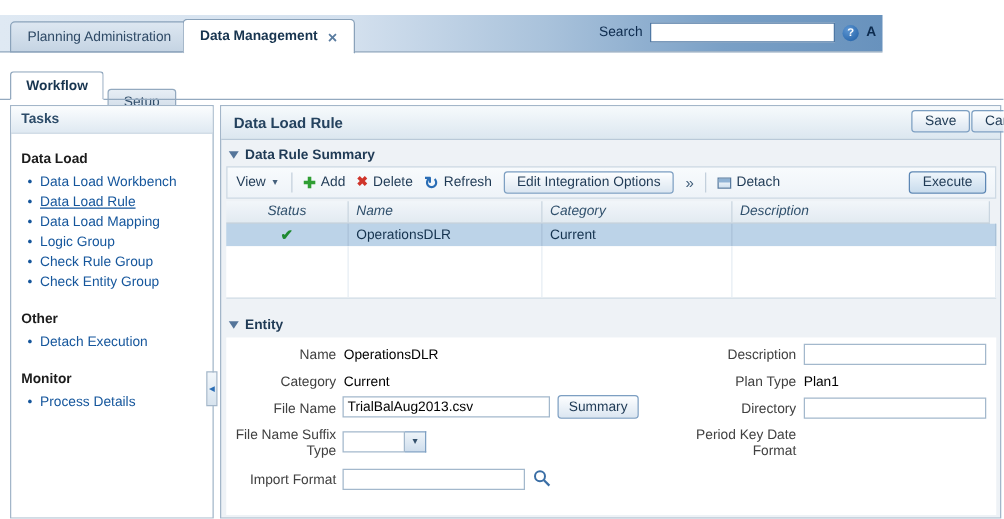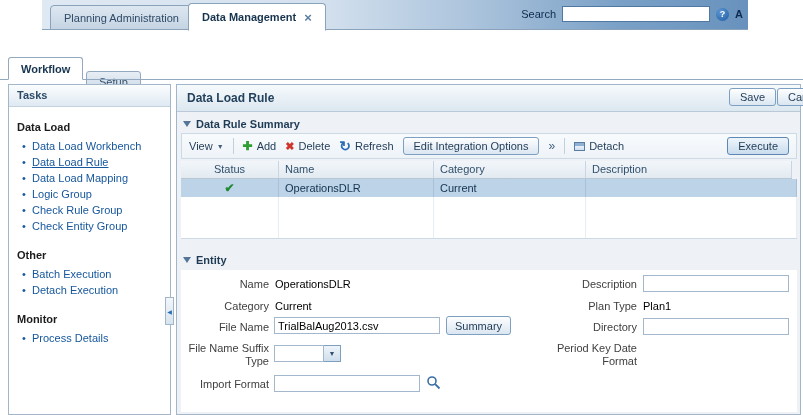--- a/index.html
+++ b/index.html
@@ -1,22 +1,22 @@
 <!DOCTYPE html>
 <html><head>
 <meta charset="utf-8">
 <style>
   html,body{margin:0;padding:0;background:#fff;}
   .canvas{position:relative;width:803px;height:415px;overflow:hidden;
     font-family:"Liberation Sans",sans-serif;font-size:11px;background:#fff;}
 
   
-  .topbar{position:absolute;left:0;top:0;width:706px;height:30px;
+  .topbar{position:absolute;left:0;top:12px;width:706px;height:30px;
     background:linear-gradient(90deg,#dfe9f3 0%,#d3e0ee 40%,#a9c2db 62%,#7aa0c6 82%,#6892bd 100%);
-    border-bottom:1px solid #8aa2ba;box-sizing:border-box;margin-left:42px;}
+    border-bottom:1px solid #8aa2ba;box-sizing:border-box;}
   .tab{position:absolute;display:flex;align-items:center;padding:0 13px;box-sizing:border-box;
     border:1px solid #8aa2ba;border-radius:4px 4px 0 0;cursor:pointer;}
   .tab-inactive{left:8px;top:5px;height:25px;background:linear-gradient(#dde7f1,#c5d4e3);color:#2f4a66;}
   .tab-active{left:146px;top:3px;height:28px;background:#fff;border-bottom-color:#fff;
     font-weight:bold;color:#17344f;z-index:2;}
   .tab-close{margin-left:8px;color:#5a7ca0;font-size:13px;line-height:1;cursor:pointer;}
   .search-wrap{position:absolute;right:5px;top:6px;display:flex;align-items:center;gap:6px;}
   .search-label{color:#0d2b4e;}
   .search-input{width:148px;height:16px;border:1px solid #4f78a4;font-size:11px;
     font-family:inherit;padding:0 3px;box-sizing:border-box;}
@@ -78,21 +78,21 @@
   .icon-refresh{color:#2a6db5;font-weight:bold;font-size:14px;line-height:1;}
   .overflow{color:#44607c;font-size:12px;cursor:pointer;}
   .detach-ico{width:11px;height:9px;border:1px solid #5a7ca0;box-sizing:border-box;position:relative;
     background:linear-gradient(#fdfeff,#cfe0ef);}
   .detach-ico::before{content:"";position:absolute;left:0;top:0;right:0;height:3px;background:#8fb2d4;}
   .exec-btn{margin-left:auto;background:linear-gradient(#eef5fb,#c9dced);border-color:#5d87b4;}
 
   
   .table-hdr{position:absolute;left:4px;right:8px;top:76px;height:18px;display:flex;
     background:linear-gradient(#f2f6fa,#e2eaf1);border-bottom:1px solid #b9c7d4;
-    box-sizing:border-box;color:#30506c;}
+    box-sizing:border-box;color:#30506c;font-style:italic;}
   .th{box-sizing:border-box;border-right:1px solid #c9d5e0;padding:0 6px;line-height:17px;
     overflow:hidden;cursor:pointer;}
   .table-row{position:absolute;left:4px;right:3px;top:94px;height:18px;display:flex;
     background:#bcd3e8;color:#14324e;cursor:pointer;}
   .td{box-sizing:border-box;border-right:1px solid #a9c1d8;padding:0 6px;line-height:18px;overflow:hidden;}
   .table-fill{position:absolute;left:4px;right:3px;top:112px;height:42px;display:flex;
     background:#fff;border-bottom:1px solid #cdd9e4;box-sizing:border-box;}
   .tf{box-sizing:border-box;border-right:1px solid #e6edf3;}
   .c0{width:98px;}.c1{width:155px;}.c2{width:152px;}.c3{flex:1;}
   .th.c0{text-align:center;}
@@ -158,22 +158,20 @@
         <div class="task-item">
           <span class="task-link">Logic Group</span></div>
         <div class="task-item">
           <span class="task-link">Check Rule Group</span></div>
         <div class="task-item">
           <span class="task-link">Check Entity Group</span></div>
       </div>
       <div class="task-sec">
         <div class="task-heading">Other</div>
         <div class="task-item">
-          <span class="task-link">Batch Execution</span></div>
-        <div class="task-item">
           <span class="task-link">Detach Execution</span></div>
       </div>
       <div class="task-sec">
         <div class="task-heading">Monitor</div>
         <div class="task-item">
           <span class="task-link">Process Details</span></div>
       </div>
     </div>
   </div>
   <div id="collapse-handle">

